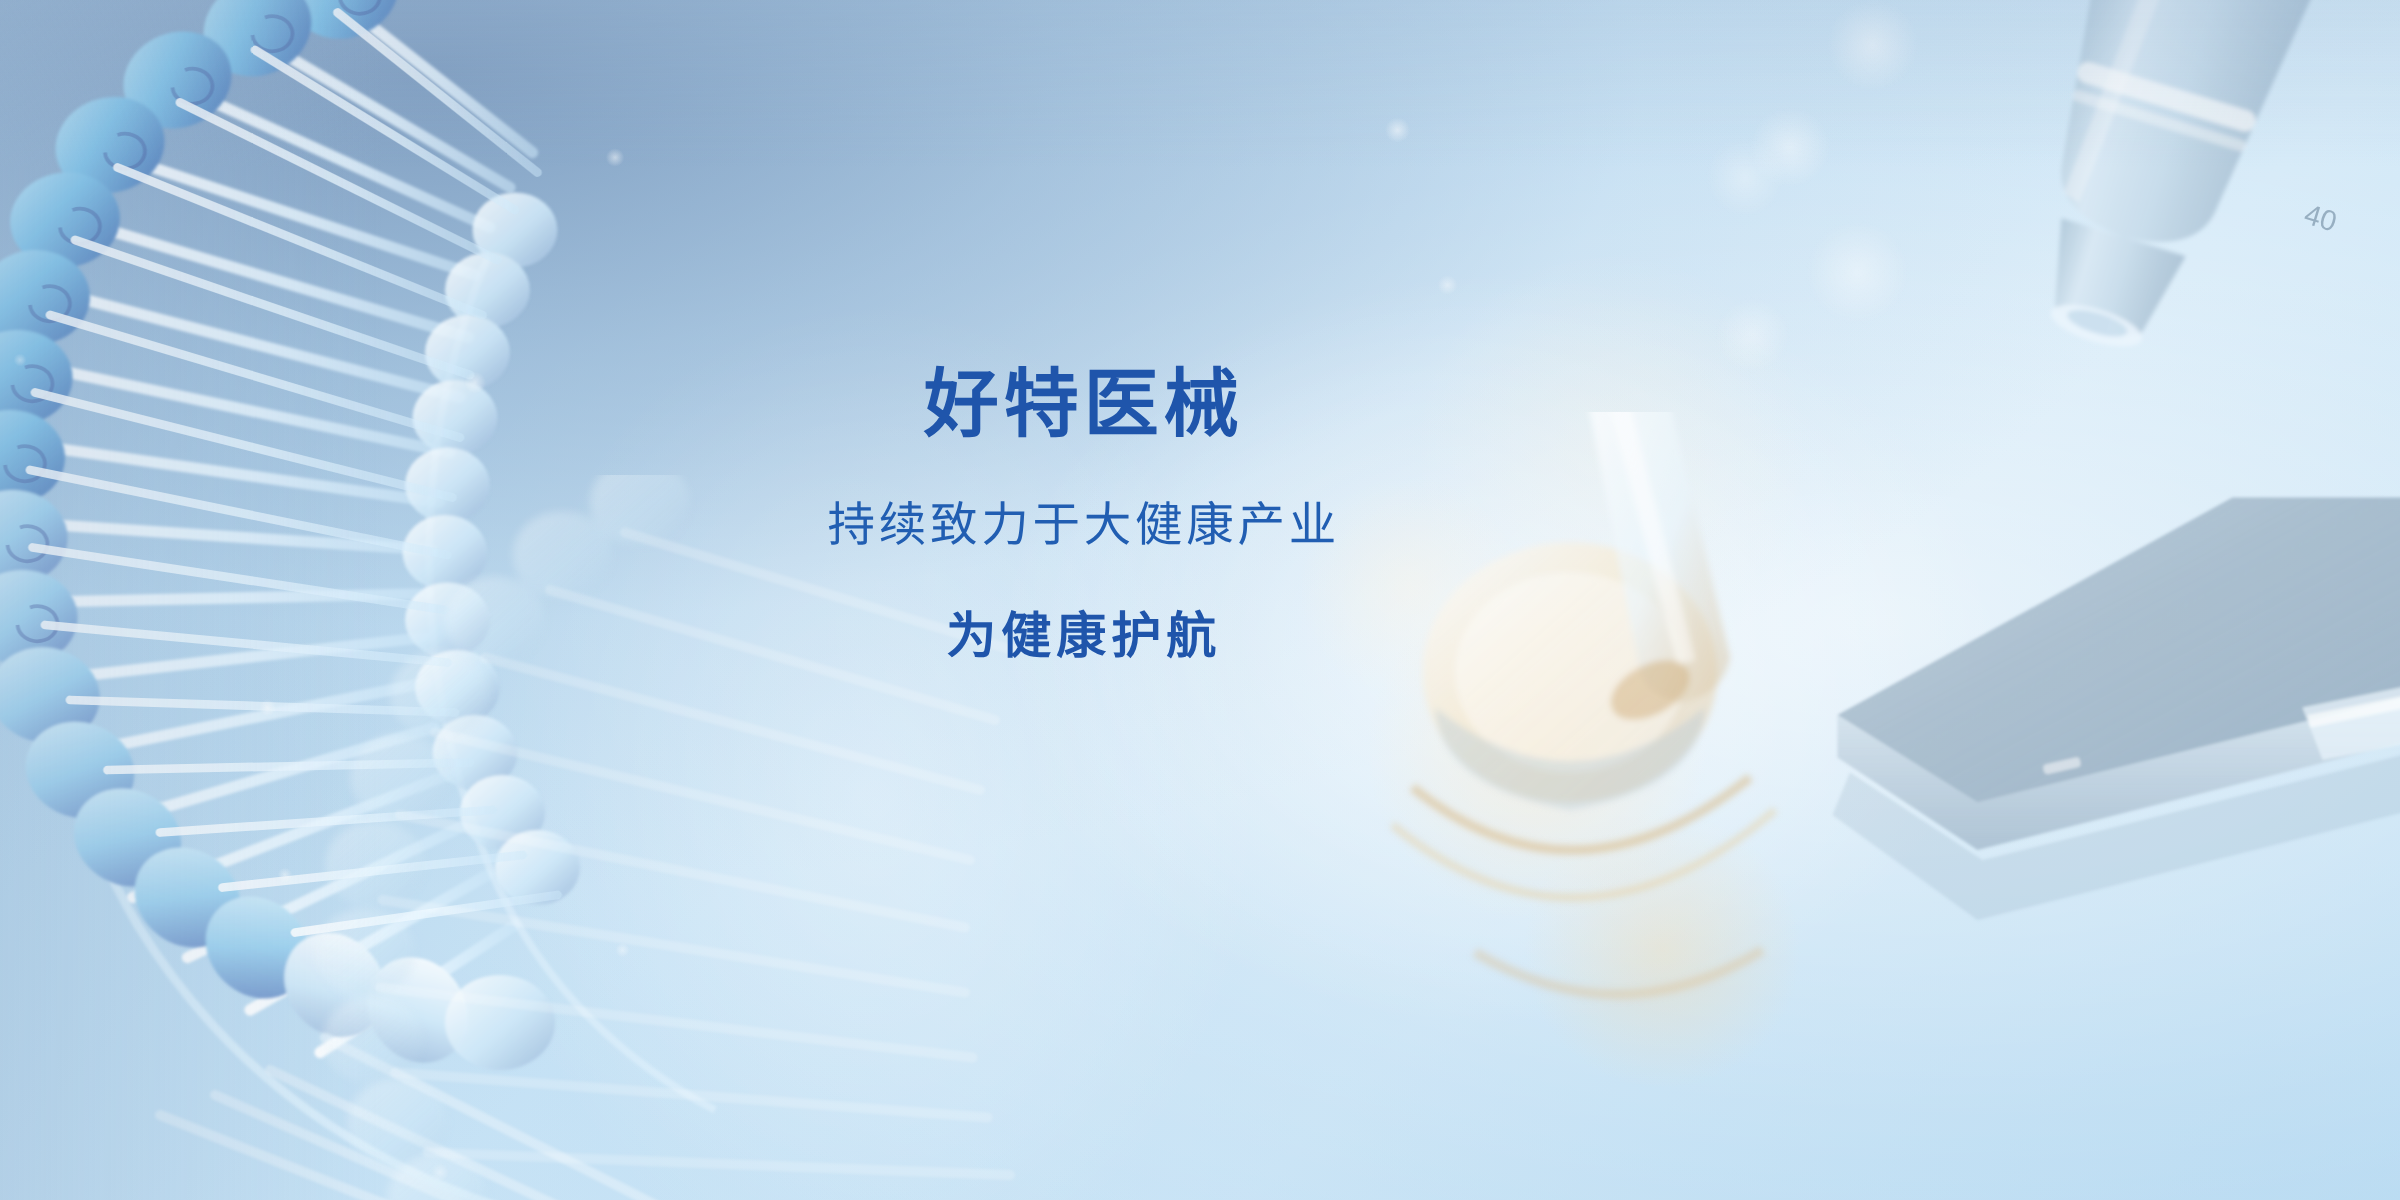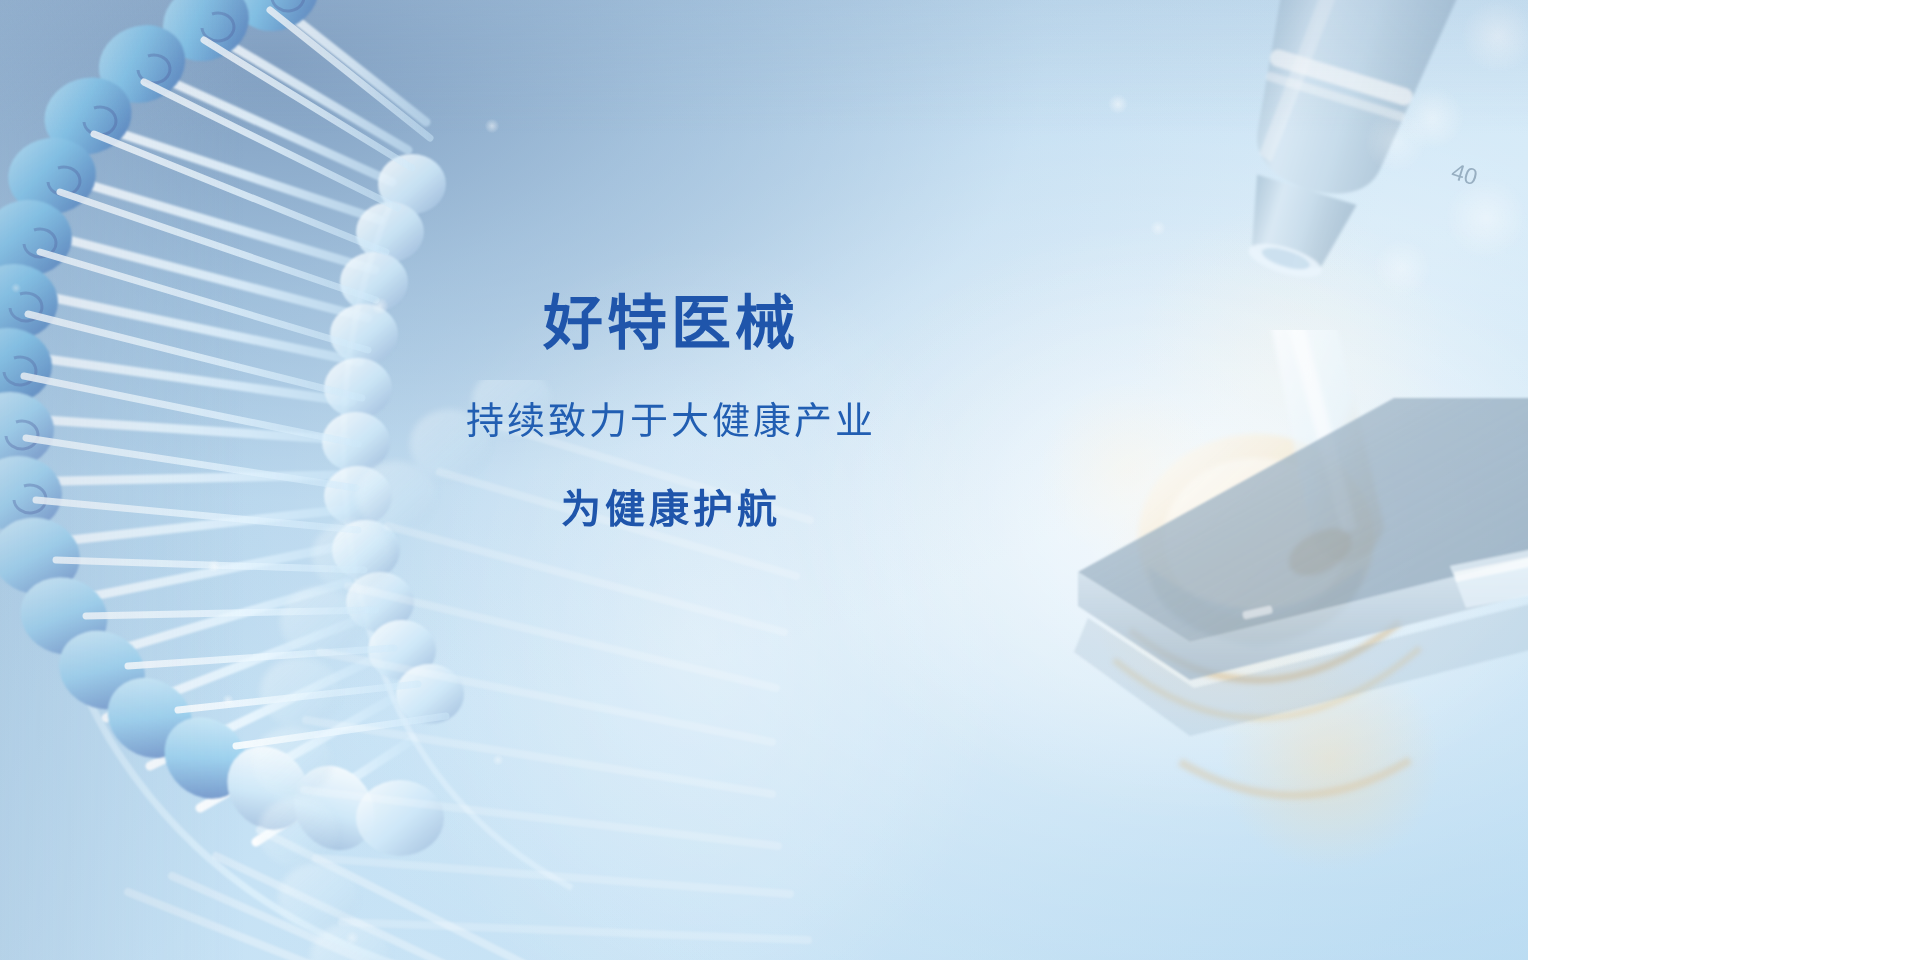--- a/index.html
+++ b/index.html
@@ -7,21 +7,21 @@
 
   html, body {
     width:1920px; height:960px;
     overflow:hidden;
     font-family:"Liberation Sans", "DejaVu Sans", sans-serif;
   }
 
   
   .banner{
     position:relative;
-    width:1528px; height:960px;
+    width:1920px; height:960px;
     overflow:hidden;
     background:#e5e5e5;
   }
 
   
   .bg-layer{ position:absolute; inset:0; pointer-events:none; }
 
   
   .bg-base{
     background:

